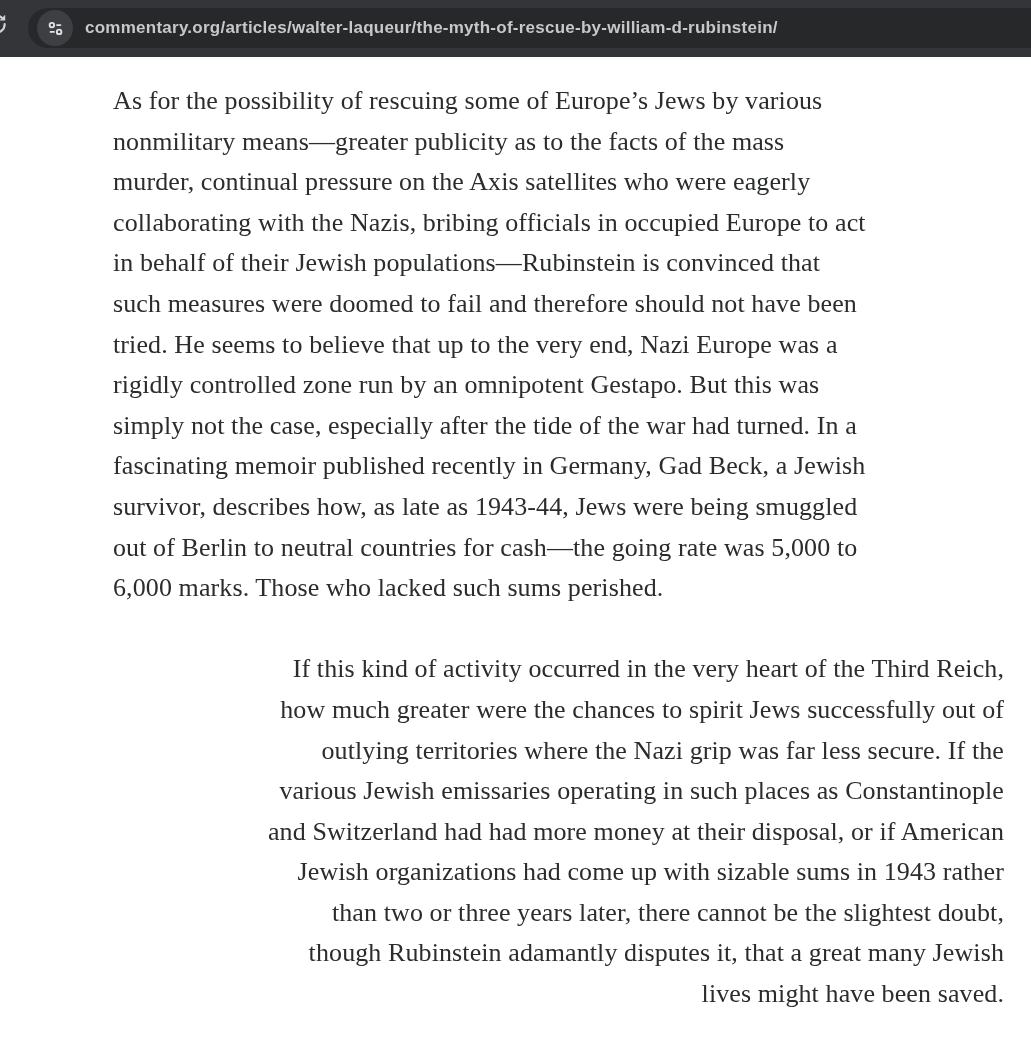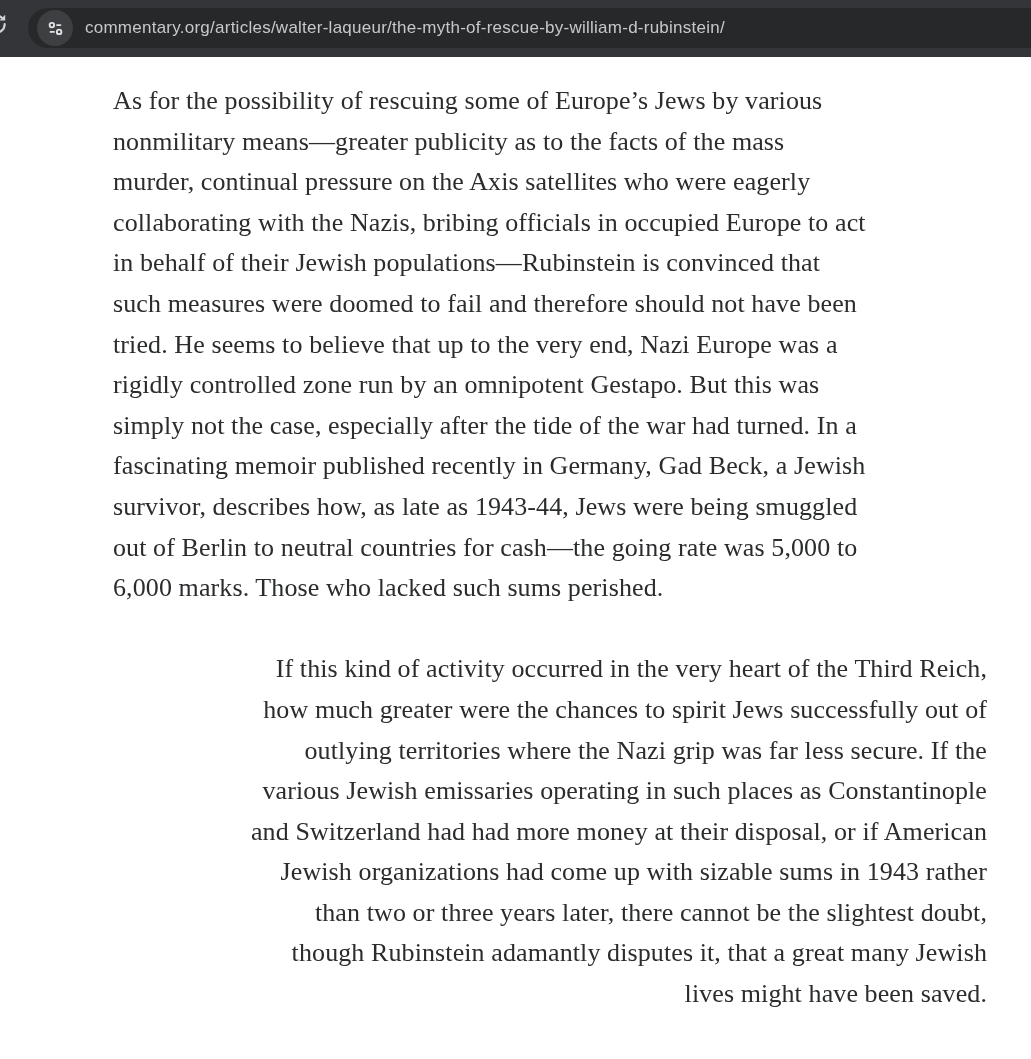--- a/index.html
+++ b/index.html
@@ -48,24 +48,25 @@
     display:flex;align-items:center;justify-content:center;
     cursor:pointer;
     flex:0 0 auto;
   }
   .url-text{
     margin-left:12px;
     font-size:17px;
     letter-spacing:0.25px;
     color:var(--url-fg);
     white-space:nowrap;
+    font-weight:bold;
   }
   
   .page{
-    padding:24px 44px 0 113px;
+    padding:24px 27px 0 113px;
   }
   .page p{
     margin:0;
     font-family:"Liberation Serif",serif;
     font-size:26px;
     line-height:40.6px;
     color:var(--text-fg);
     white-space:pre-line;
     letter-spacing:0.1px;
   }

